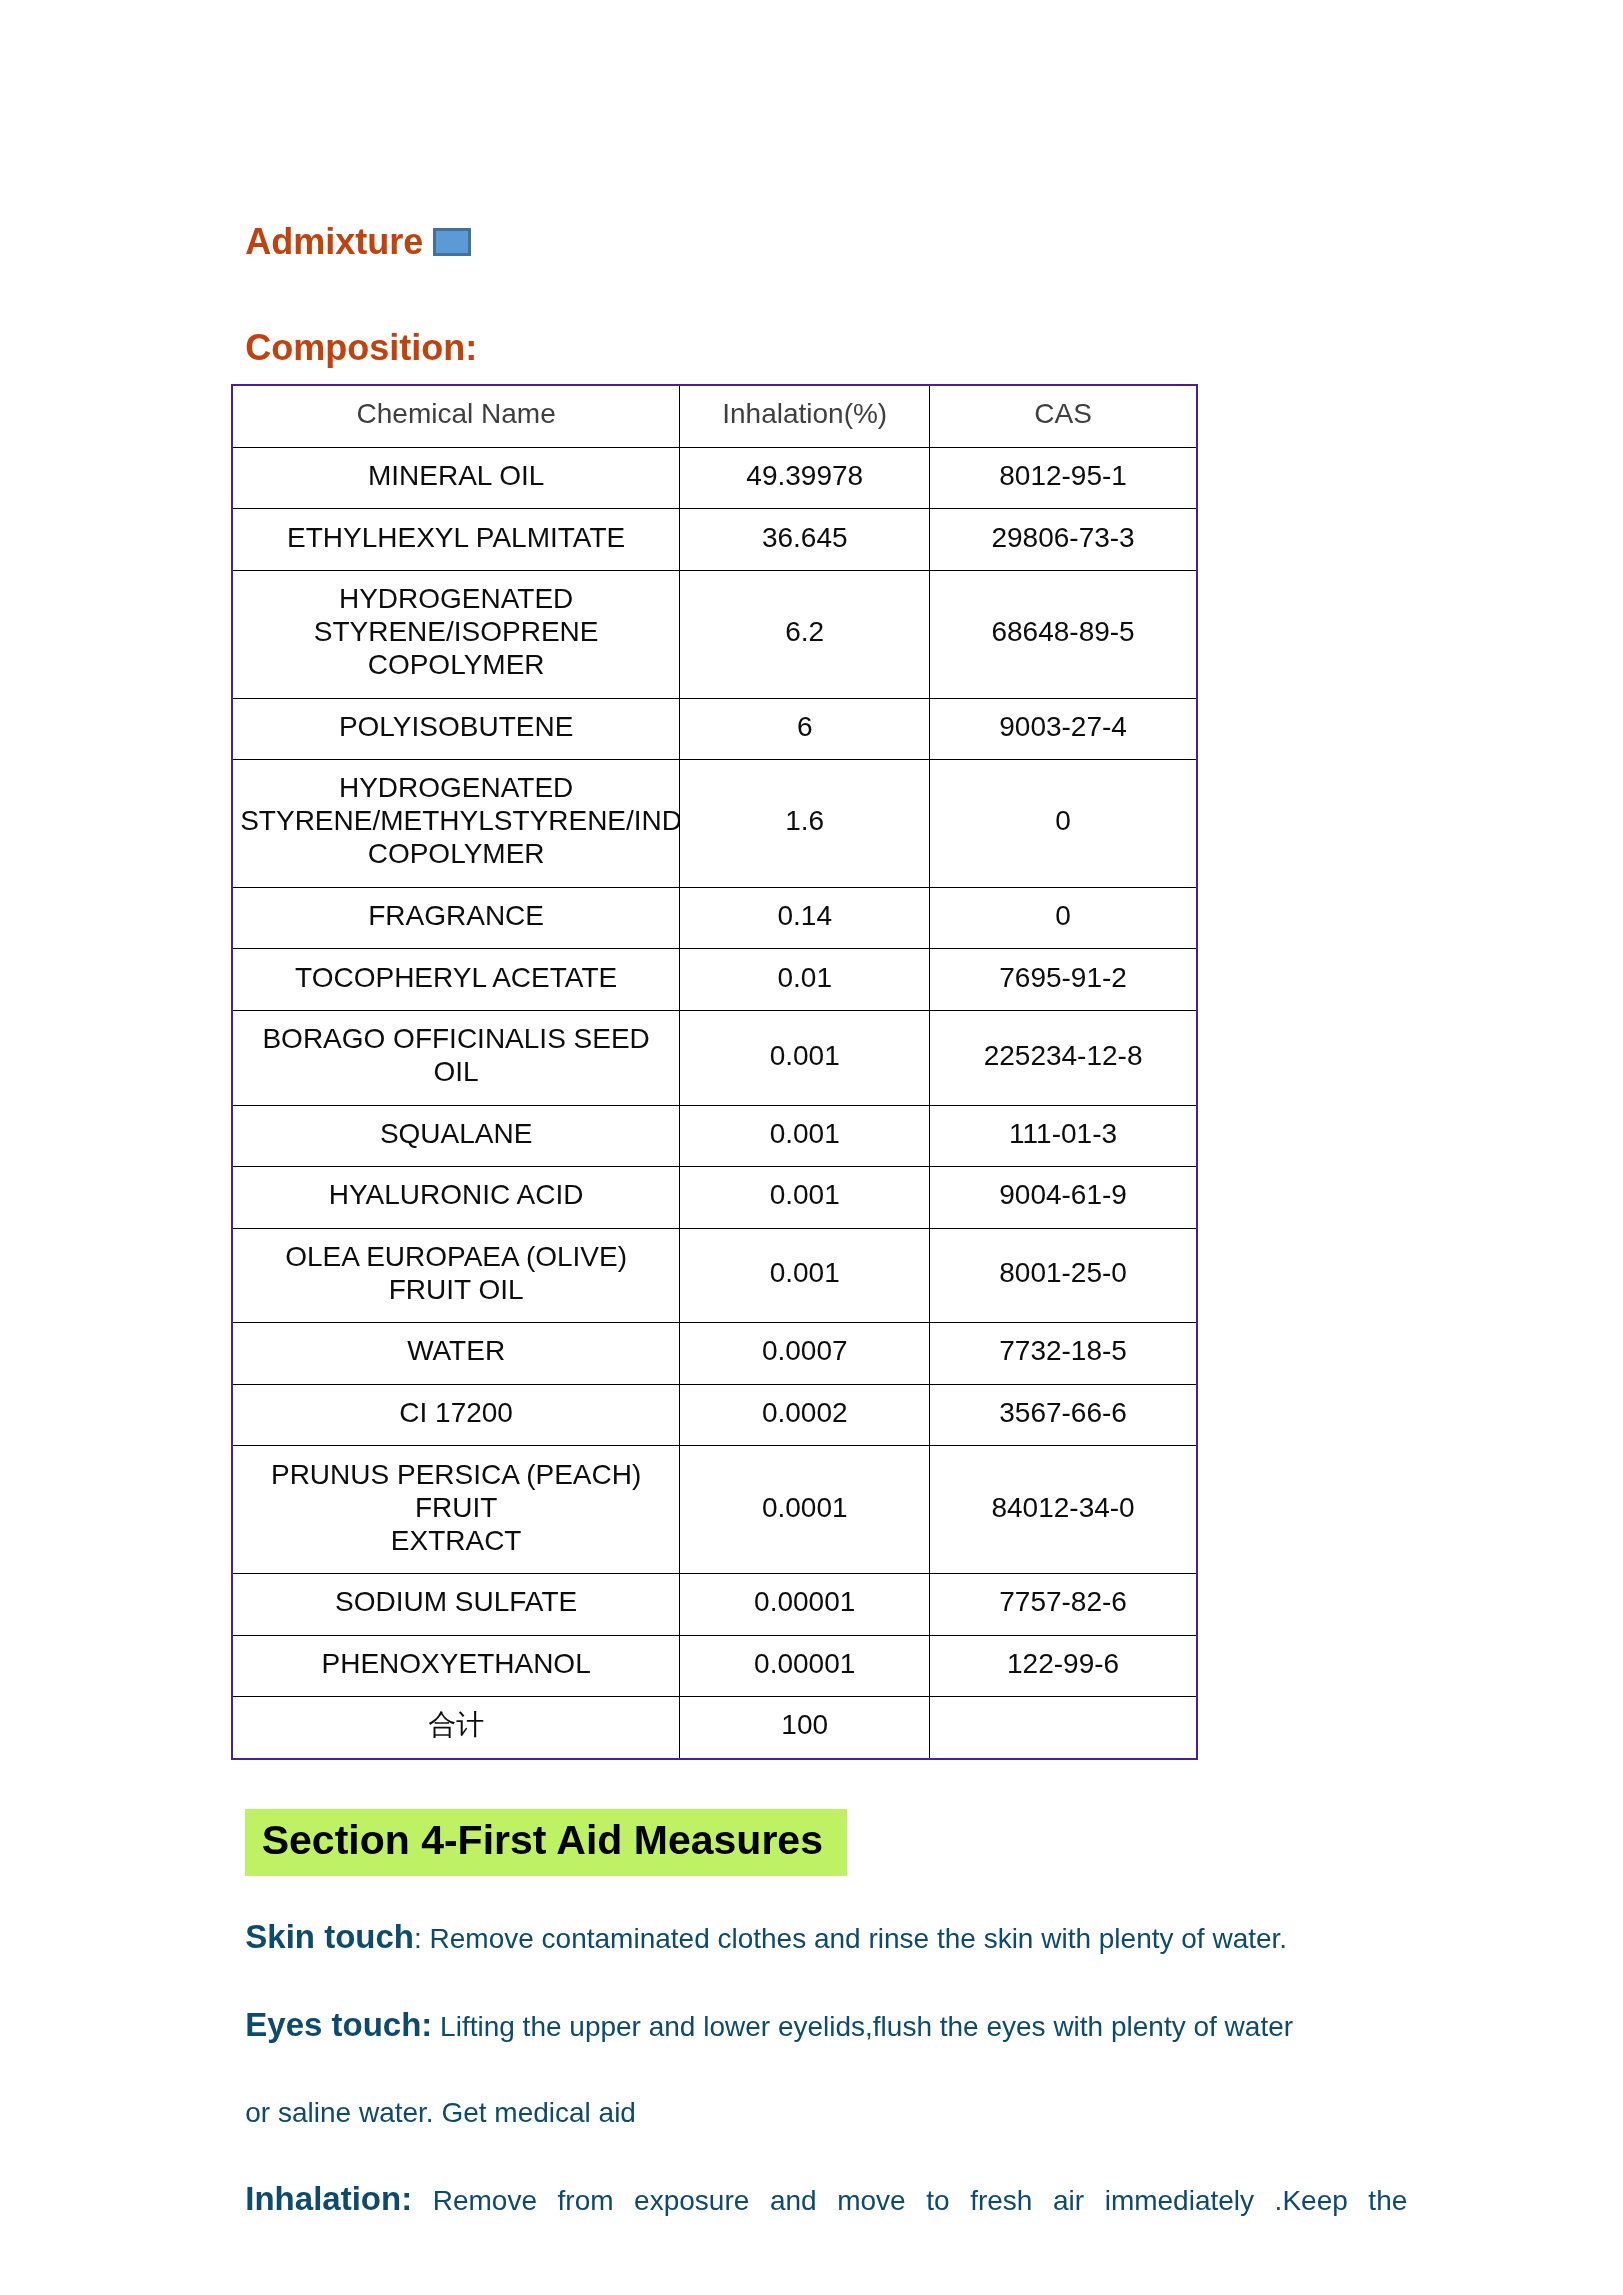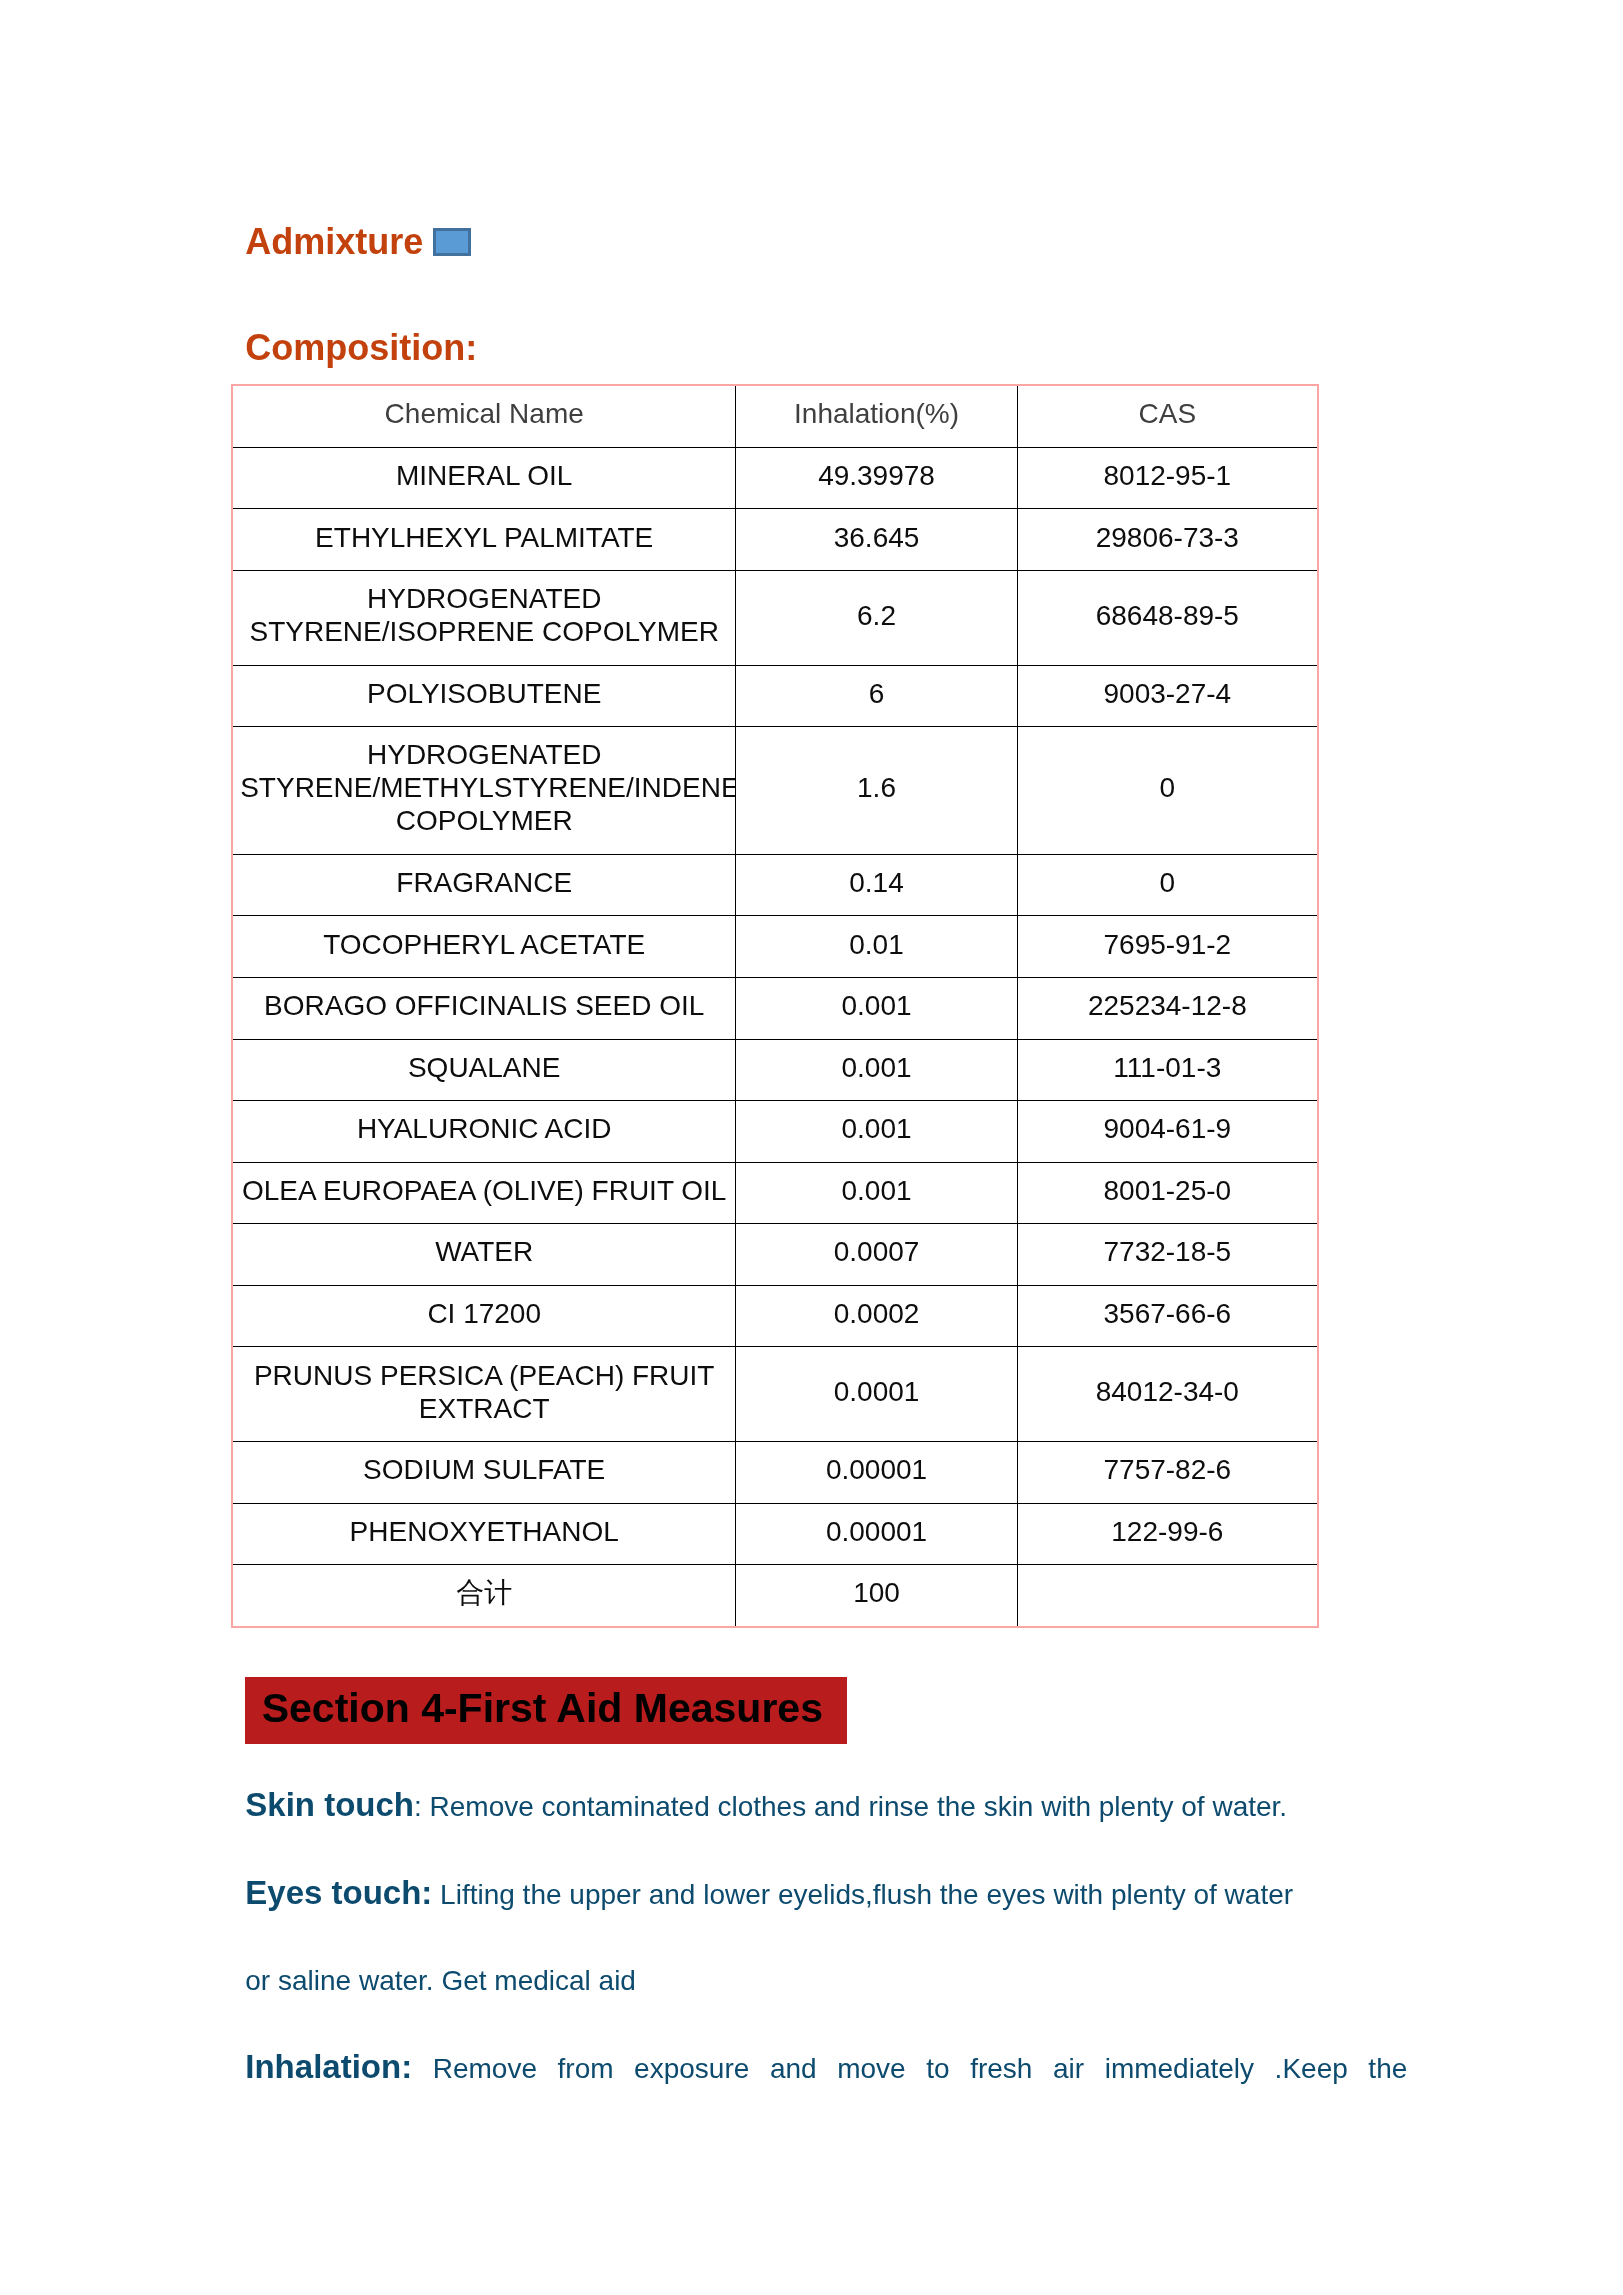--- a/index.html
+++ b/index.html
@@ -16,38 +16,38 @@
   .doc-heading.composition{margin-top:57px;}
 
   .accent-square{
     display:inline-block;width:32px;height:22.5px;
     background:#5b9bd5;border:3.6px solid #41719c;
     margin-left:9.2px;vertical-align:-2px;
   }
 
   table.composition-table{
     border-collapse:collapse;table-layout:fixed;
-    width:1088px;margin-top:12.3px;
-    border:2px solid #fca5a5;
+    width:967px;margin-top:12.3px;
+    border:2px solid #4c1d95;
   }
   .composition-table th,.composition-table td{
     border:1.5px solid #000;text-align:center;vertical-align:middle;
     font-size:28px;line-height:33px;padding:11.2px 7.2px 16.4px;
     overflow:hidden;
   }
   .composition-table th{font-weight:normal;color:#3f3f3f;}
   .composition-table td{color:#0d0d0d;border-radius:24px;}
   .composition-table td.cell-name{white-space:pre-line;}
   col.c-name{width:46.4%;}
   col.c-comp{width:25.9%;}
   col.c-cas{width:27.7%;}
 
   .section-heading{
     display:inline-block;margin:49px 0 0 14.3px;
-    background:#b91c1c;
+    background:#bef264;
     font-size:41px;font-weight:bold;line-height:49px;
     padding:7.2px 24.5px 11.2px 16.4px;color:#000;
   }
 
   .para{
     margin:42px 0 0 14.3px;width:1162px;
     font-size:28px;line-height:44px;color:#0c4a6e;
     white-space:nowrap;
   }
   .para .label{font-size:33px;font-weight:bold;}

